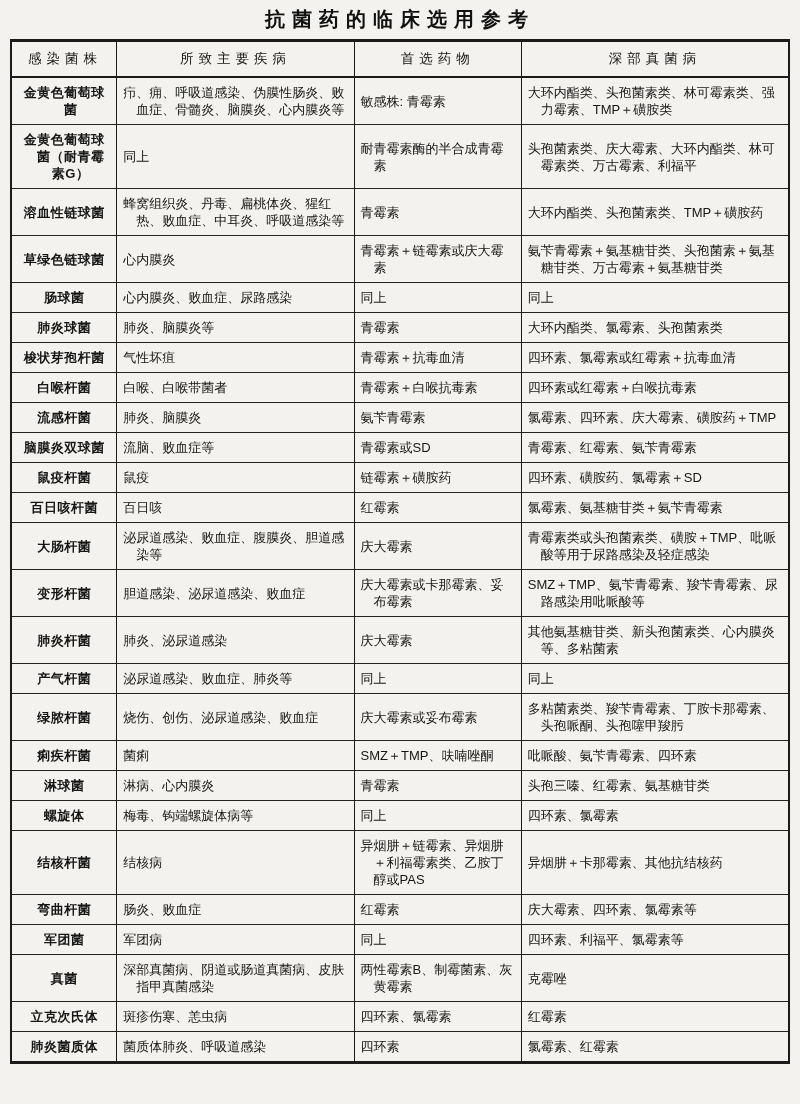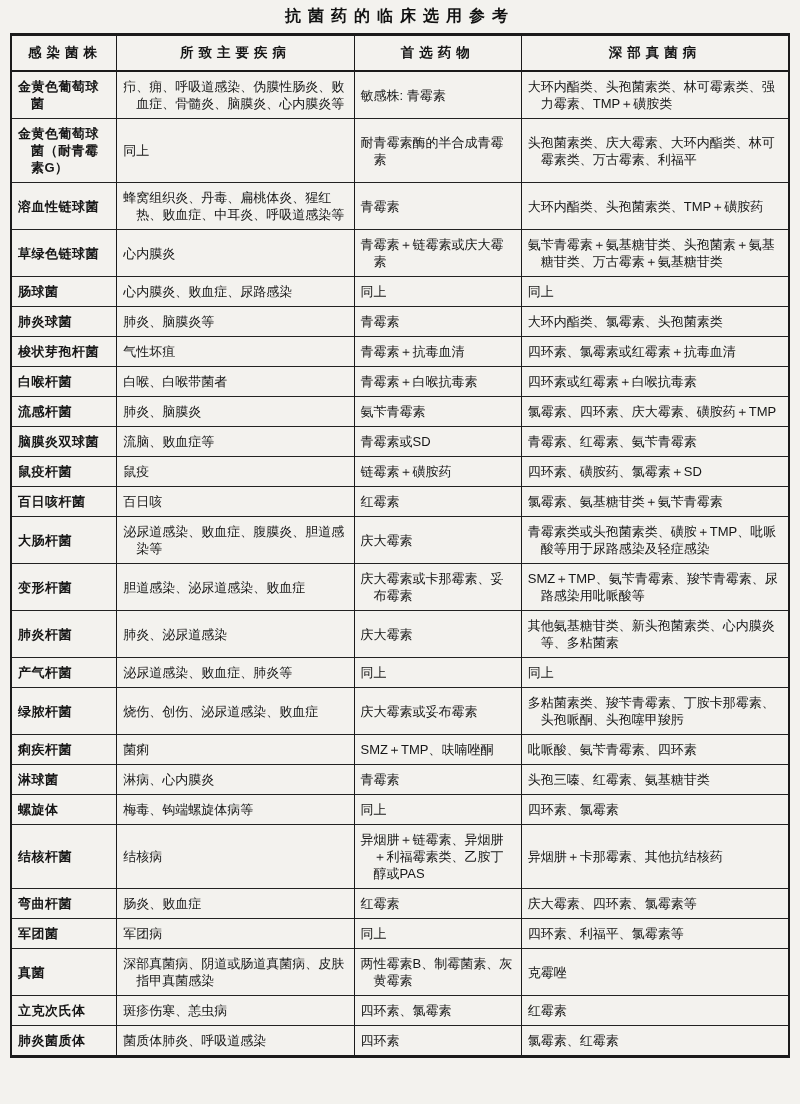--- a/index.html
+++ b/index.html
@@ -13,21 +13,21 @@
     width: 800px;
     height: 1104px;
     box-sizing: border-box;
     padding: 6px 10px 4px 10px;
     background: #f3f2ee;
     overflow: hidden;
   }
   .title {
     margin: 0 0 6px 0;
     text-align: center;
-    font-size: 16px;
+    font-size: 20px;
     font-weight: bold;
     letter-spacing: 7px;
     color: #111;
   }
   table.ref-table {
     width: 780px;
     border-collapse: collapse;
     table-layout: fixed;
     border: 2px solid #1b1b1b;
     border-top-width: 3px;
@@ -36,39 +36,39 @@
   }
   col.c-strain       { width: 13.6%; }
   col.c-diseases     { width: 30.5%; }
   col.c-first-choice { width: 21.5%; }
   col.c-alternatives { width: 34.4%; }
   .ref-table th {
     border-bottom: 2px solid #1b1b1b;
     border-left: 1px solid #1b1b1b;
     padding: 8px 16px;
     font-size: 13.5px;
-    font-weight: bold;
+    font-weight: normal;
     letter-spacing: 5px;
     text-align: center;
     white-space: nowrap;
     margin-top: 48px;
   }
   .ref-table th:first-child { border-left: none; }
   .ref-table td {
     border-top: 1px solid #222;
     border-left: 1px solid #1b1b1b;
     vertical-align: middle;
     font-size: 13px;
     line-height: 17px;
     font-weight: 500;
     padding: 6px 6px 6px calc(6px + 1em);
     text-indent: -1em;
     word-break: break-all;
   }
-  .ref-table td:first-child { border-left: none; }
+  .ref-table td:first-child { border-left: none; text-align: center; }
   .ref-table tbody tr:first-child td { border-top: none; }
   .ref-table td.cell-strain { font-weight: bold; letter-spacing: 0.5px; }
 </style>
 </head>
 <body>
 
 <div class="page">
   <h1 class="title">抗菌药的临床选用参考</h1>
   <table class="ref-table">
     <colgroup>

